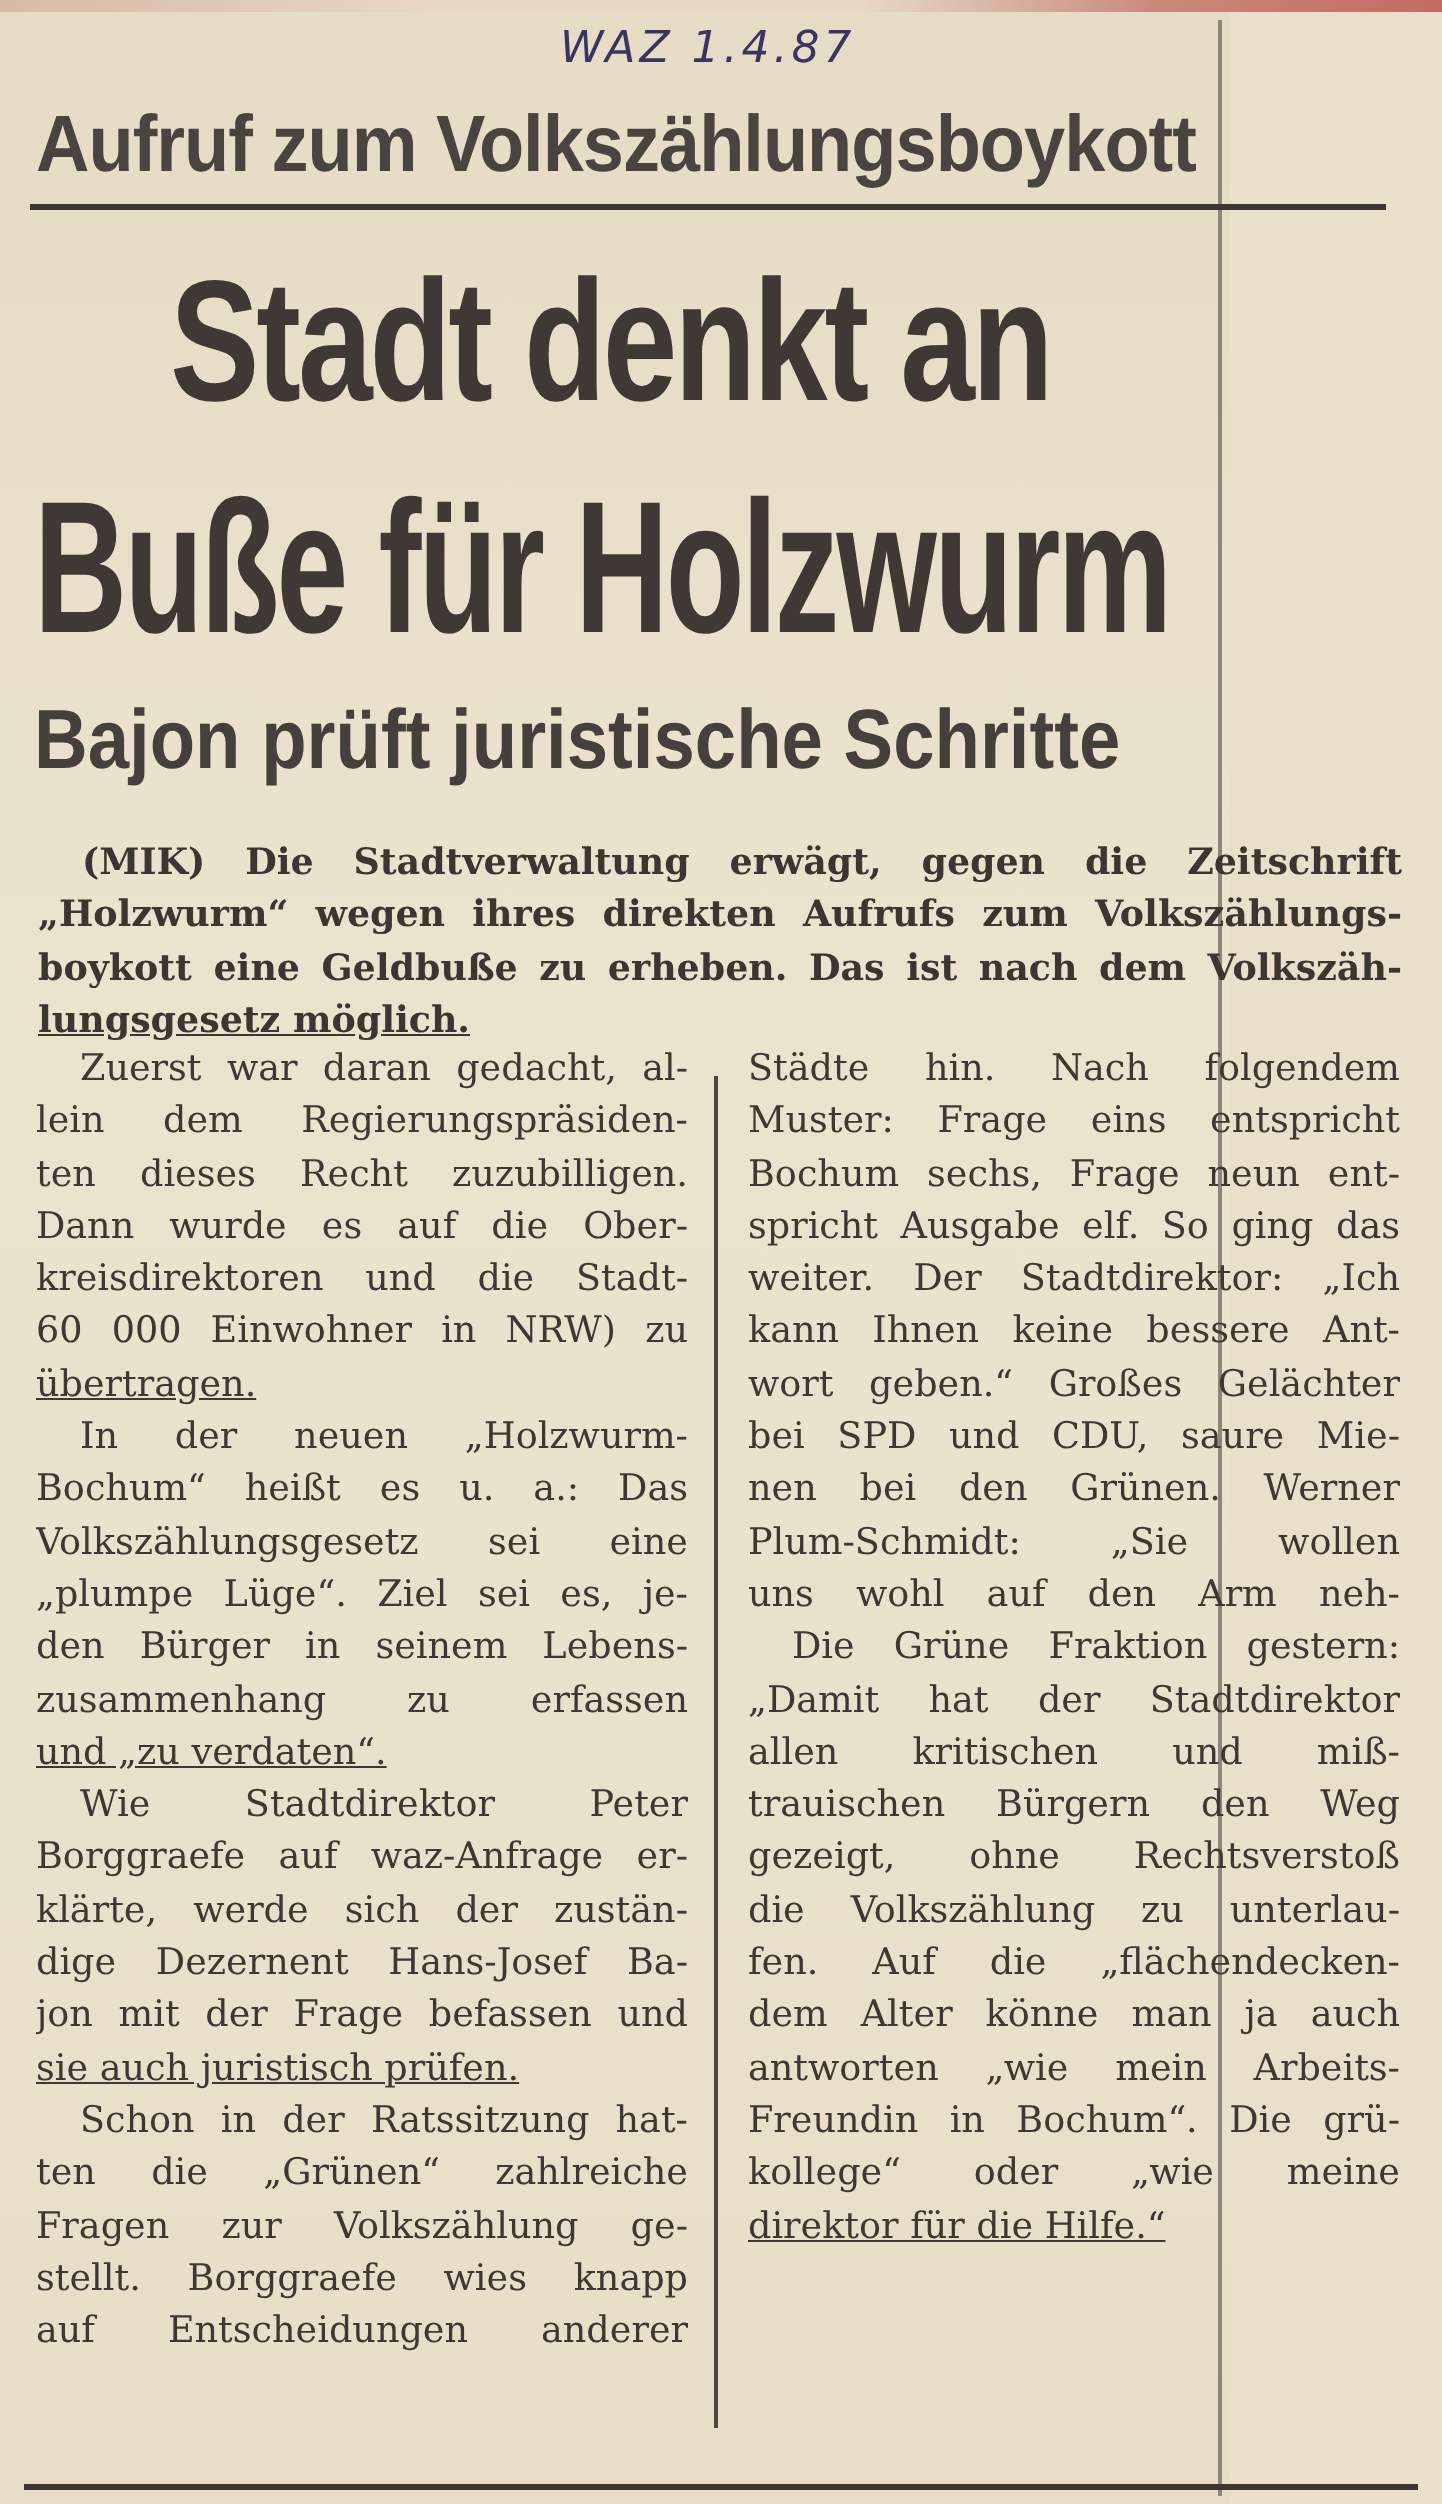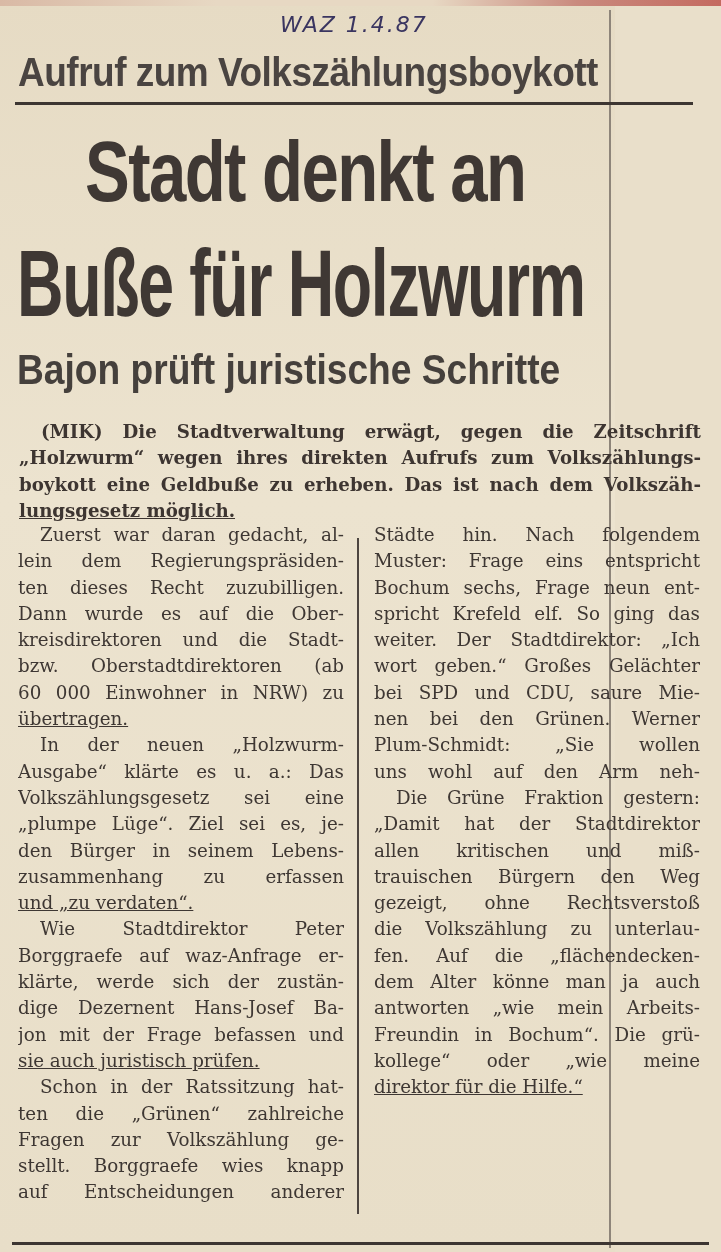--- a/index.html
+++ b/index.html
@@ -105,25 +105,24 @@
     <span class="line">boykott eine Geldbuße zu erheben. Das ist nach dem Volkszäh-</span>
     <span class="line last">lungsgesetz möglich.</span>
   </div>
 
   <div class="col col-left">
     <span class="line" style="padding-left:22px">Zuerst war daran gedacht, al-</span>
     <span class="line">lein dem Regierungspräsiden-</span>
     <span class="line">ten dieses Recht zuzubilligen.</span>
     <span class="line">Dann wurde es auf die Ober-</span>
     <span class="line">kreisdirektoren und die Stadt-</span>
-    <span class="line">bzw. Oberstadtdirektoren (ab</span>
     <span class="line">60 000 Einwohner in NRW) zu</span>
     <span class="line last">übertragen.</span>
     <span class="line" style="padding-left:22px">In der neuen „Holzwurm-</span>
-    <span class="line">Ausgabe“ klärte es u. a.: Das</span>
+    <span class="line">Bochum“ heißt es u. a.: Das</span>
     <span class="line">Volkszählungsgesetz sei eine</span>
     <span class="line">„plumpe Lüge“. Ziel sei es, je-</span>
     <span class="line">den Bürger in seinem Lebens-</span>
     <span class="line">zusammenhang zu erfassen</span>
     <span class="line last">und „zu verdaten“.</span>
     <span class="line" style="padding-left:22px">Wie Stadtdirektor Peter</span>
     <span class="line">Borggraefe auf waz-Anfrage er-</span>
     <span class="line">klärte, werde sich der zustän-</span>
     <span class="line">dige Dezernent Hans-Josef Ba-</span>
     <span class="line">jon mit der Frage befassen und</span>
@@ -134,22 +133,23 @@
     <span class="line">stellt. Borggraefe wies knapp</span>
     <span class="line">auf Entscheidungen anderer</span>
   </div>
 
   <div class="col-divider"></div>
 
   <div class="col col-right">
     <span class="line">Städte hin. Nach folgendem</span>
     <span class="line">Muster: Frage eins entspricht</span>
     <span class="line">Bochum sechs, Frage neun ent-</span>
-    <span class="line">spricht Krefeld elf. So ging das</span>
+    <span class="line">spricht Ausgabe elf. So ging das</span>
     <span class="line">weiter. Der Stadtdirektor: „Ich</span>
+    <span class="line">kann Ihnen keine bessere Ant-</span>
     <span class="line">wort geben.“ Großes Gelächter</span>
     <span class="line">bei SPD und CDU, saure Mie-</span>
     <span class="line">nen bei den Grünen. Werner</span>
     <span class="line">Plum-Schmidt: „Sie wollen</span>
     <span class="line">uns wohl auf den Arm neh-</span>
     <span class="line" style="padding-left:22px">Die Grüne Fraktion gestern:</span>
     <span class="line">„Damit hat der Stadtdirektor</span>
     <span class="line">allen kritischen und miß-</span>
     <span class="line">trauischen Bürgern den Weg</span>
     <span class="line">gezeigt, ohne Rechtsverstoß</span>

